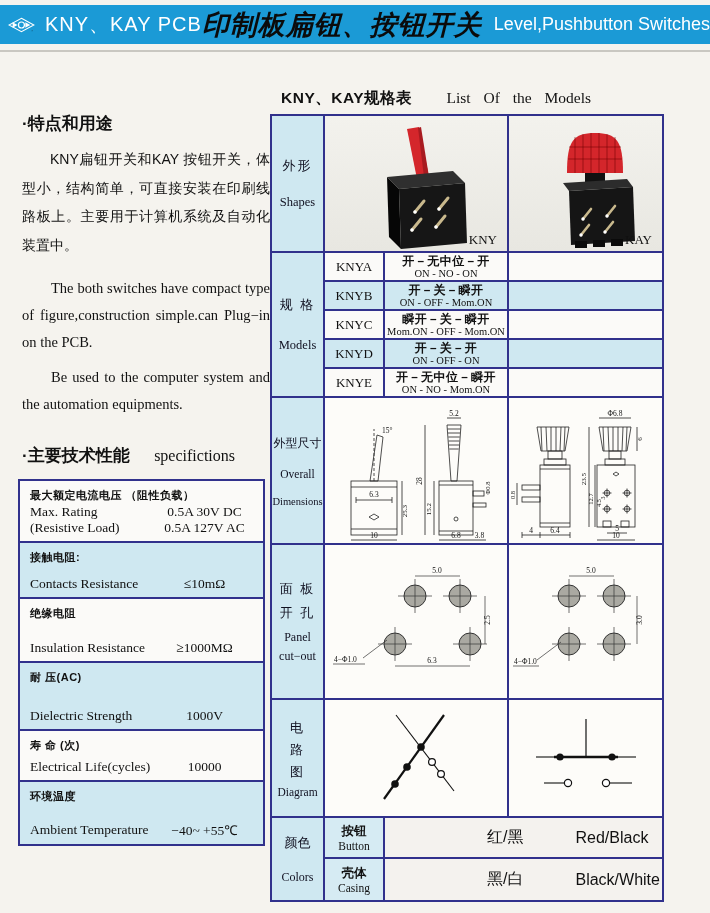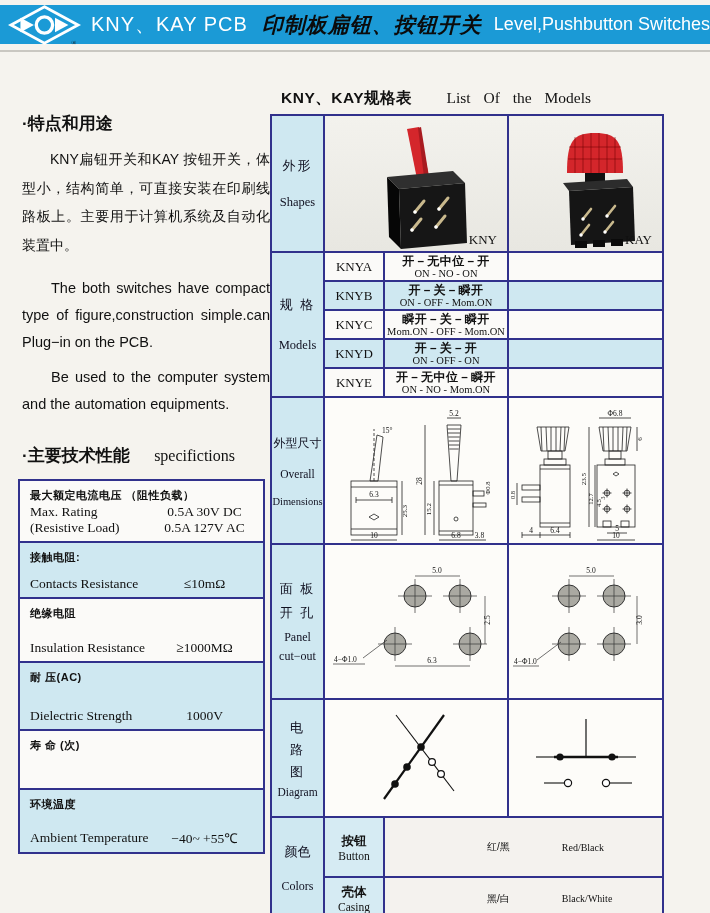--- a/index.html
+++ b/index.html
@@ -8,30 +8,30 @@
   }
   *{box-sizing:border-box;}
   html,body{margin:0;padding:0;}
   body{width:710px;height:913px;position:relative;background:var(--paper);
        font-family:"Liberation Sans",sans-serif;color:#111;overflow:hidden;}
 
   
   .topbar{position:absolute;left:0;top:5px;width:710px;height:39px;background:var(--blue);
           display:flex;align-items:center;}
   .topbar .brand{color:#fff;font-size:20px;margin-left:10px;letter-spacing:1px;white-space:nowrap;}
-  .topbar .tcn{color:#0b0b0b;font-size:21px;font-weight:bold;font-style:italic;margin-left:14px;
+  .topbar .tcn{color:#0b0b0b;font-size:27px;font-weight:bold;font-style:italic;
                letter-spacing:1px;white-space:nowrap;}
   .topbar .ten{color:#fff;font-size:18px;margin-left:12px;white-space:nowrap;}
   .top-shadow{position:absolute;left:0;top:50px;width:710px;height:2px;background:#c9c7c1;}
 
   
   .features{position:absolute;left:22px;top:112px;width:248px;}
   .features h2{font-size:17px;font-weight:bold;margin:0 0 10px;}
   .features p.cn{font-size:14px;line-height:28.5px;text-align:justify;text-indent:2em;margin:0 0 16px;}
-  .features p.en{font-family:Liberation Sans, sans-serif;font-size:14.5px;line-height:27px;
+  .features p.en{font-family:Liberation Serif, serif;font-size:14.5px;line-height:27px;
                  text-align:justify;text-indent:2em;margin:0 0 8px;}
 
   .spec-head{position:absolute;left:22px;top:444px;white-space:nowrap;}
   .spec-head .cn{font-size:17px;font-weight:bold;}
   .spec-head .en{font-family:"Liberation Serif",serif;font-size:16px;margin-left:20px;}
 
   .spec-table{position:absolute;left:18px;top:479px;width:247px;border:2px solid var(--navy);
               background:var(--white);}
   .srow{padding:7px 10px 5px;display:flex;flex-direction:column;justify-content:space-between;
         border-bottom:2px solid var(--navy);}
@@ -57,22 +57,22 @@
   .plabel{position:absolute;right:10px;bottom:3px;font-family:"Liberation Serif",serif;font-size:13px;}
   td.mname{font-family:"Liberation Serif",serif;font-size:13px;}
   td.mdesc .dcn{font-size:12px;font-weight:bold;line-height:14px;letter-spacing:.5px;}
   td.mdesc .den{font-family:"Liberation Serif",serif;font-size:10.5px;line-height:12px;}
   .bgw{background:var(--white);} .bgb{background:var(--cellblue);}
   td.draw{background:#fdfcf9;}
   td.part{background:var(--cellblue2);}
   td.part .pcn{font-size:12.5px;font-weight:bold;}
   td.part .pen{font-family:"Liberation Serif",serif;font-size:11.5px;}
   td.cval{background:#f4f2ee;}
-  .cvwrap{display:flex;align-items:center;height:100%;padding-left:102px;gap:52px;font-size:10px;}
-  .cvwrap .en{font-family:Liberation Serif, serif;}
+  .cvwrap{display:flex;align-items:center;height:100%;padding-left:102px;gap:52px;font-size:16px;}
+  .cvwrap .en{font-family:Liberation Sans, sans-serif;}
   svg{display:block;}
   svg text{font-family:"Liberation Serif",serif;fill:#111;}
   .dim{stroke:#222;stroke-width:.8;fill:none;}
   .dimthin{stroke:#333;stroke-width:.7;fill:none;}
 </style>
 </head>
 <body>
 
 <header class="topbar">
   <svg width="76" height="44" viewBox="0 0 76 44" style="margin-left:8px">
@@ -126,22 +126,26 @@
       <span class="val">≥1000MΩ</span>
     </div>
   </div>
   <div class="srow blue" style="height:68px">
     <div class="cnlab">耐 压(AC)</div>
     <div class="enline">
       <span class="enlab">Dielectric Strength</span>
       <span class="val">1000V</span>
     </div>
   </div>
-  <div class="srow" style="height:59px">
+  <div class="srow" style="height:51px">
     <div class="cnlab">寿 命 (次)</div>
+    <div class="enline">
+      <span class="enlab">Electrical Life(cycles)</span>
+      <span class="val">10000</span>
+    </div>
   </div>
   <div class="srow blue" style="height:62px">
     <div class="cnlab">环境温度</div>
     <div class="enline">
       <span class="enlab">Ambient Temperature</span>
       <span class="val">−40~ +55℃</span>
     </div>
   </div>
 </div>
 
@@ -493,21 +497,21 @@
       </g>
     </svg>
   </td>
 </tr>
 
 <tr>
   <td class="hd" rowspan="2">
     <div class="hcn" style="letter-spacing:0;margin-bottom:18px">颜色</div>
     <div class="hen" style="font-size:12px">Colors</div>
   </td>
-  <td class="part" style="height:60px">
+  <td class="part" style="height:41px">
     <div class="pcn">按钮</div>
     <div class="pen">Button</div>
   </td>
   <td class="cval" colspan="2">
     <div class="cvwrap">
       <span class="cn">红/黑</span>
       <span class="en">Red/Black</span>
     </div>
   </td>
 </tr>

